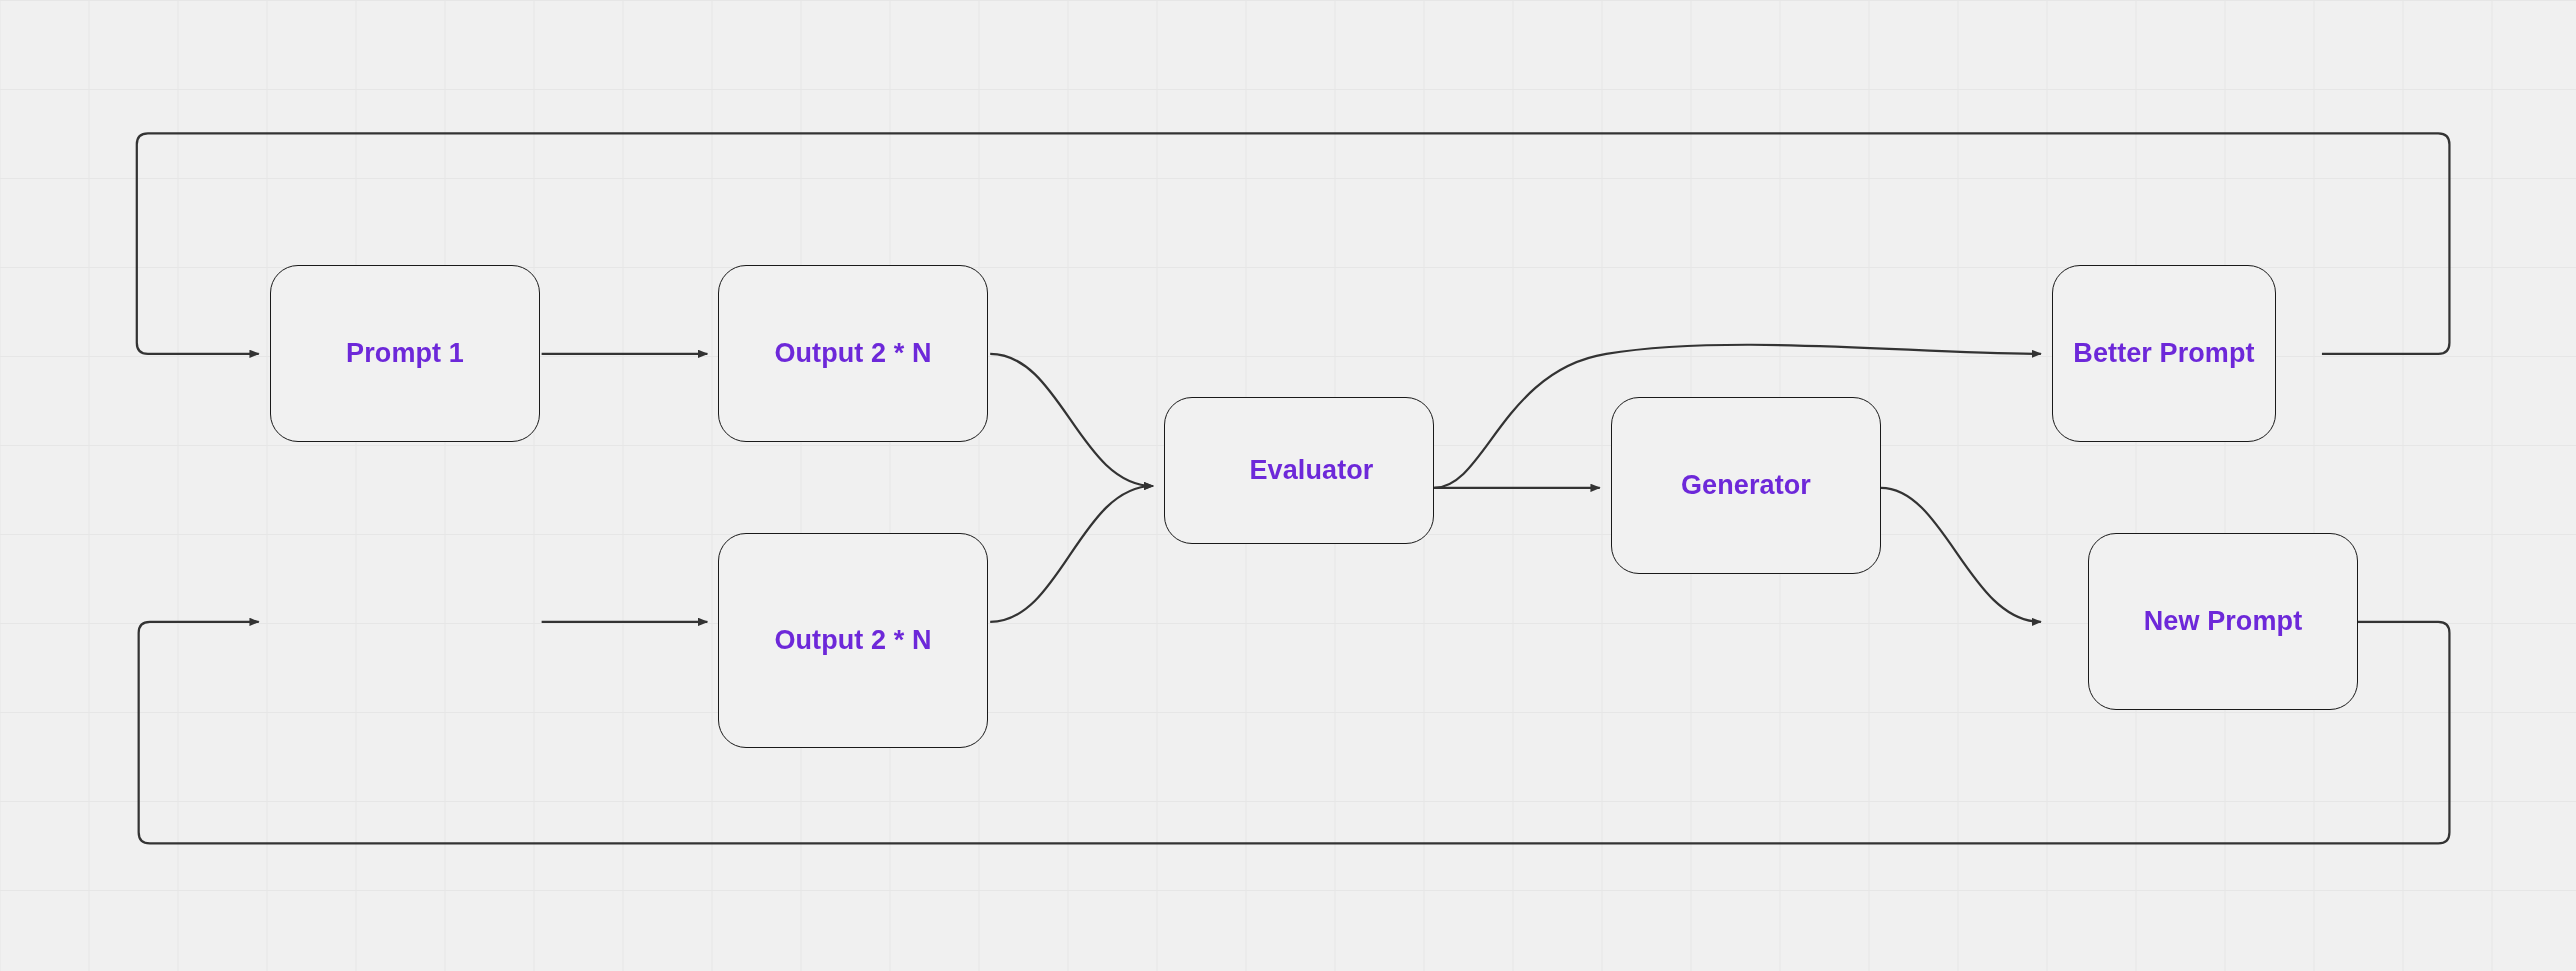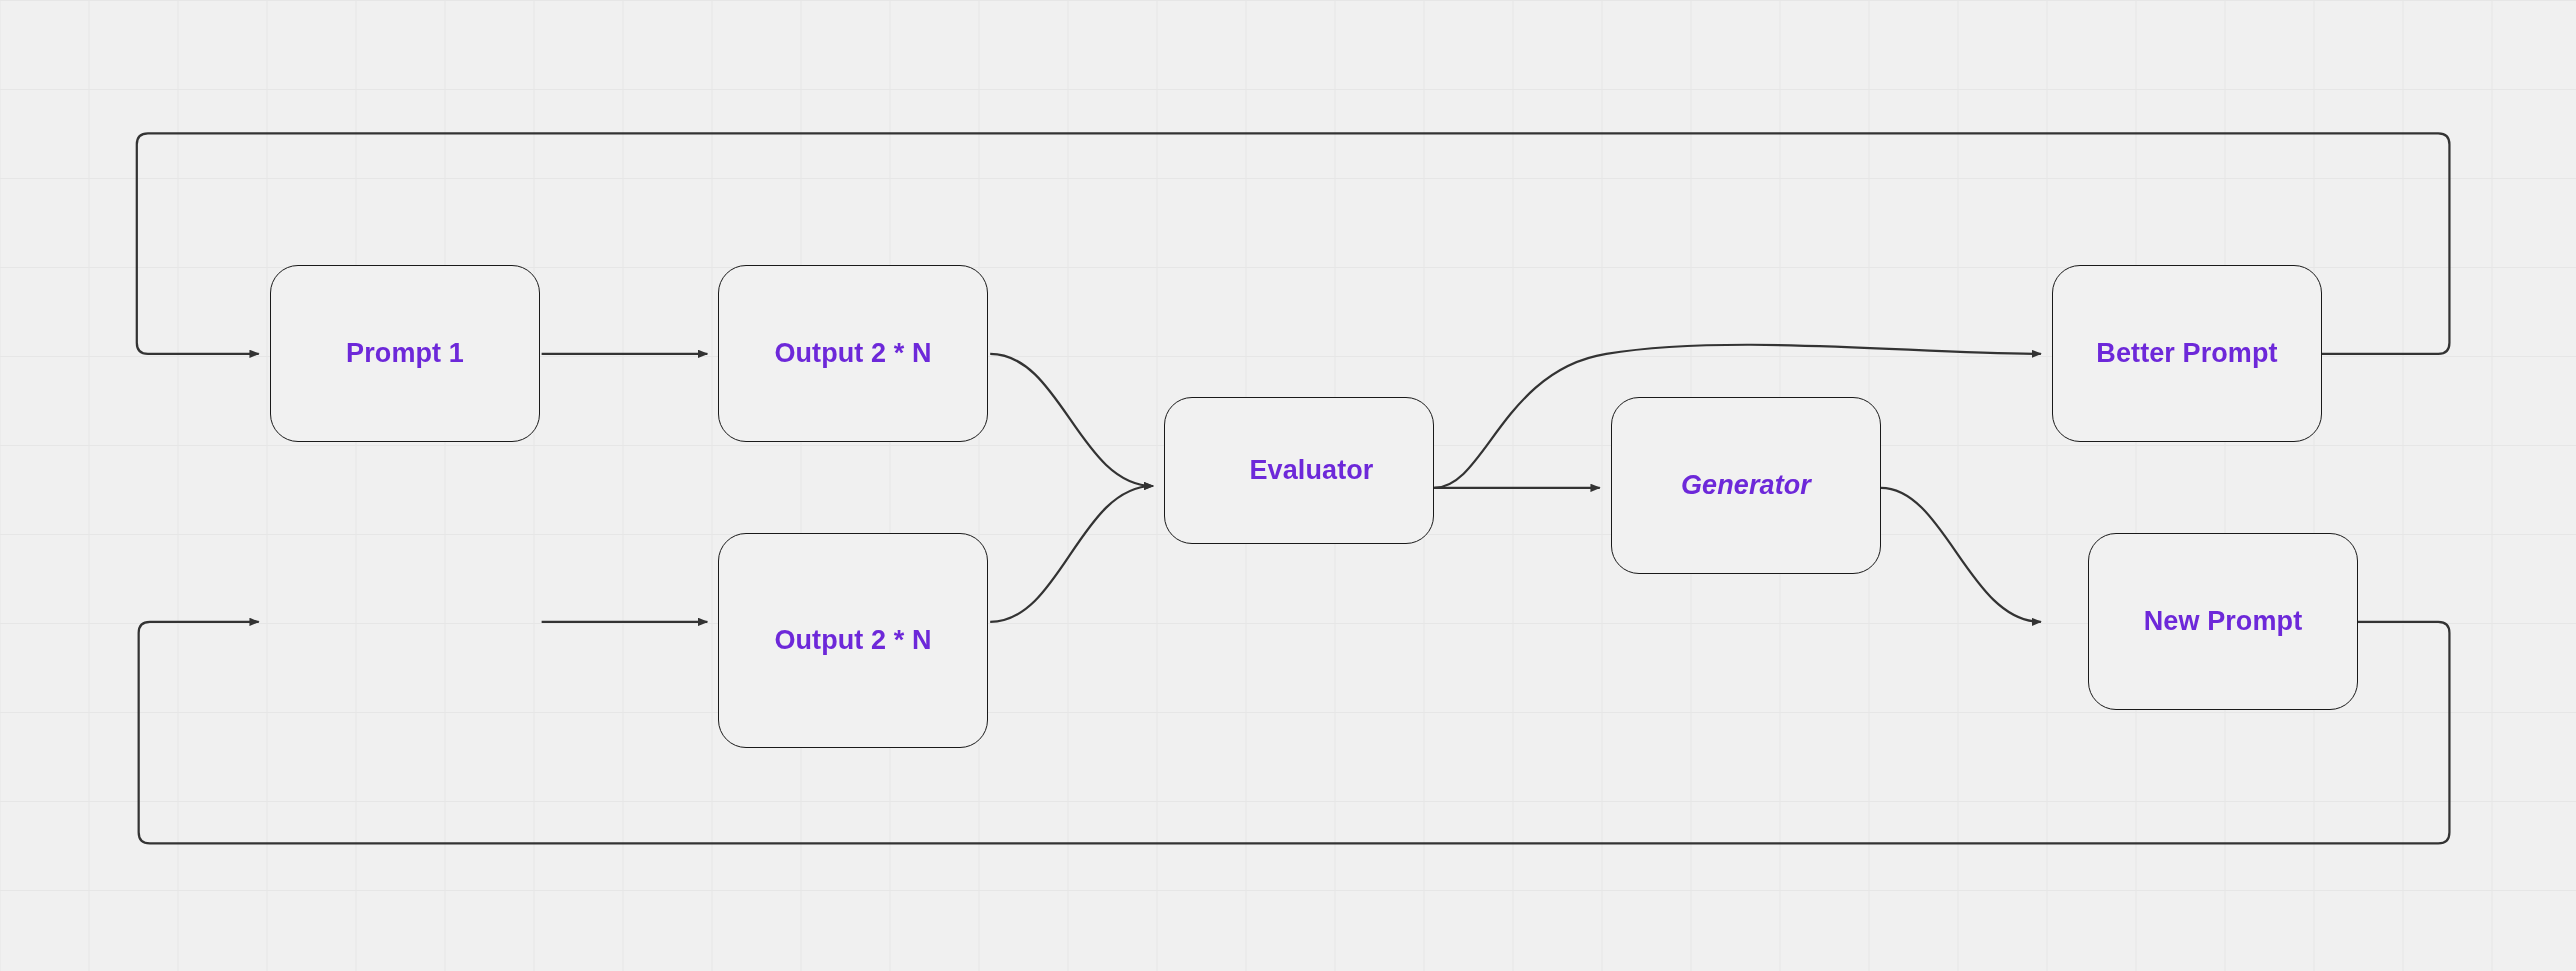--- a/index.html
+++ b/index.html
@@ -84,24 +84,24 @@
   </div>
   <div class="node" style="left: 718px; top: 265px; width: 270px; height: 177px; border-color: rgb(26, 26, 26);">
     <span class="node-label">Output 2 * N</span>
   </div>
   <div class="node" style="left: 718px; top: 533px; width: 270px; height: 215px; border-color: rgb(26, 26, 26);">
     <span class="node-label">Output 2 * N</span>
   </div>
   <div class="node" style="left: 1164px; top: 397px; width: 270px; height: 147px; border-color: rgb(26, 26, 26); padding-left: 25px;">
     <span class="node-label">Evaluator</span>
   </div>
-  <div class="node" style="left: 1611px; top: 397px; width: 270px; height: 177px; border-color: rgb(26, 26, 26); font-style: italic;">
+  <div class="node" style="left: 1611px; top: 397px; width: 270px; height: 177px; border-color: rgb(26, 26, 26);">
     <span class="node-label">Generator</span>
   </div>
-  <div class="node" style="left: 2052px; top: 265px; width: 270px; height: 177px; border-color: rgb(26, 26, 26);">
+  <div class="node" style="left: 2052px; top: 265px; width: 224px; height: 177px; border-color: rgb(26, 26, 26);">
     <span class="node-label">Better Prompt</span>
   </div>
   <div class="node" style="left: 2052px; top: 533px; width: 270px; height: 177px; border-color: rgb(26, 26, 26); margin-left: 36px;">
     <span class="node-label">New Prompt</span>
   </div>
 
 </div>
 
 
 </body></html>

